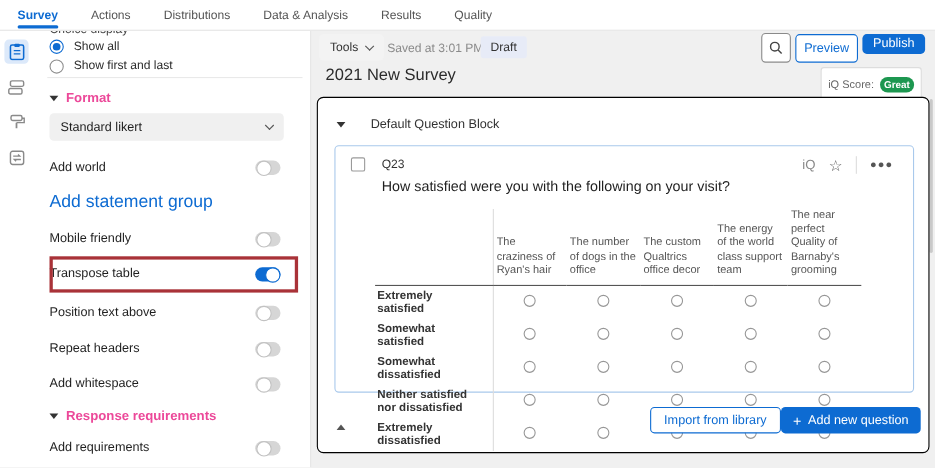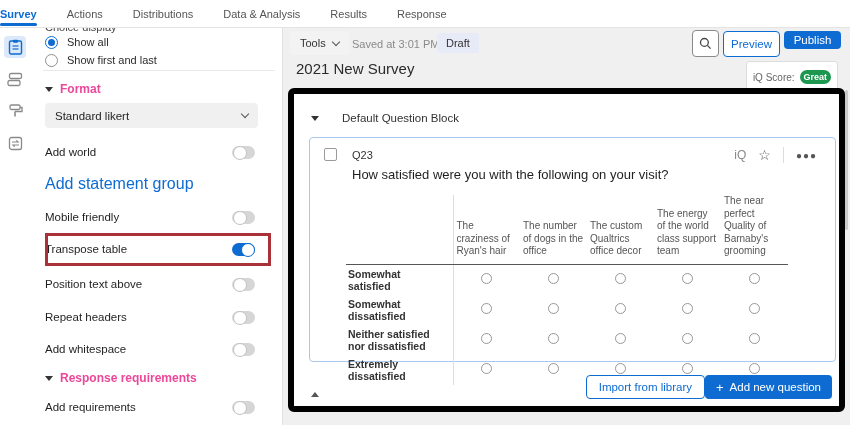--- a/index.html
+++ b/index.html
@@ -6,21 +6,21 @@
   html,body { width:850px; height:425px; overflow:hidden; }
   body {
     font-family:"Liberation Sans","DejaVu Sans",sans-serif;
     background:#f0f0f0; color:#2b2b2b; position:relative; font-size:11px;
   }
 
   
   .topnav {
     position:absolute; top:0; left:0; width:850px; height:28px;
     background:#fff; border-bottom:1px solid #e4e4e4; display:flex;
-    align-items:flex-start; padding-left:0; z-index:30;
+    align-items:flex-start; padding-left:16px; z-index:30;
   }
   .topnav .nav-item {
     color:#555; font-size:11px; margin-right:30px; cursor:pointer;
     height:28px; display:flex; align-items:center; position:relative;
   }
   .topnav .nav-item.active { color:#0d6bd2; font-weight:bold; }
   .topnav .nav-item.active::after {
     content:""; position:absolute; left:0; right:0; bottom:2px; height:3px;
     background:#0d6bd2; border-radius:2px;
   }
@@ -134,21 +134,21 @@
     padding:2px 4px; border-radius:9px;
   }
   .scrollbar-thumb {
     position:absolute; left:845px; top:90px; width:3px; height:140px;
     background:#c9c9c9; border-radius:2px;
   }
 
   
   .block-card {
     position:absolute; left:288px; top:88px; width:557px; height:324px;
-    background:#fff; border:6px solid #000000; border-radius:6px;
+    background:#fff; border:1px solid #000000; border-radius:6px;
   }
   .block-header {
     position:absolute; left:17px; top:18px; display:flex; align-items:center; gap:16px;
     font-size:11.5px; color:#333;
   }
   .q-card {
     position:absolute; left:15px; top:43px; width:527px; height:225px;
     background:#fff; border:1px solid #a9c9ec; border-radius:4px;
   }
   .q-check {
@@ -203,21 +203,21 @@
 </style>
 </head>
 <body>
 
 <div class="topnav">
   <div class="nav-item active">Survey</div>
   <div class="nav-item">Actions</div>
   <div class="nav-item">Distributions</div>
   <div class="nav-item">Data &amp; Analysis</div>
   <div class="nav-item">Results</div>
-  <div class="nav-item">Response</div>
+  <div class="nav-item">Quality</div>
 </div>
 
 <div class="rail">
   <div class="rail-btn active">
     <svg width="15" height="16" viewBox="0 0 15 16">
         <rect x="1.5" y="2" width="12" height="13" rx="1.5" fill="none" stroke="#0d6bd2" stroke-width="1.4"></rect>
         <rect x="5" y="0.8" width="5" height="3" rx="1" fill="#0d6bd2"></rect>
         <line x1="4.5" y1="7" x2="10.5" y2="7" stroke="#0d6bd2" stroke-width="1.2"></line>
         <line x1="4.5" y1="10" x2="10.5" y2="10" stroke="#0d6bd2" stroke-width="1.2"></line>
       </svg>
@@ -359,20 +359,28 @@
           <th class="labelcol corner vline"></th>
           <th class="col">The craziness of Ryan's hair</th>
           <th class="col">The number of dogs in the office</th>
           <th class="col">The custom Qualtrics office decor</th>
           <th class="col">The energy of the world class support team</th>
           <th class="col">The near perfect Quality of Barnaby's grooming</th>
         </tr>
       </thead>
       <tbody>
         <tr>
+          <th class="vline">Extremely satisfied</th>
+          <td><span class="mradio"></span></td>
+          <td><span class="mradio"></span></td>
+          <td><span class="mradio"></span></td>
+          <td><span class="mradio"></span></td>
+          <td><span class="mradio"></span></td>
+        </tr>
+        <tr>
           <th class="vline">Somewhat satisfied</th>
           <td><span class="mradio"></span></td>
           <td><span class="mradio"></span></td>
           <td><span class="mradio"></span></td>
           <td><span class="mradio"></span></td>
           <td><span class="mradio"></span></td>
         </tr>
         <tr>
           <th class="vline">Somewhat dissatisfied</th>
           <td><span class="mradio"></span></td>

